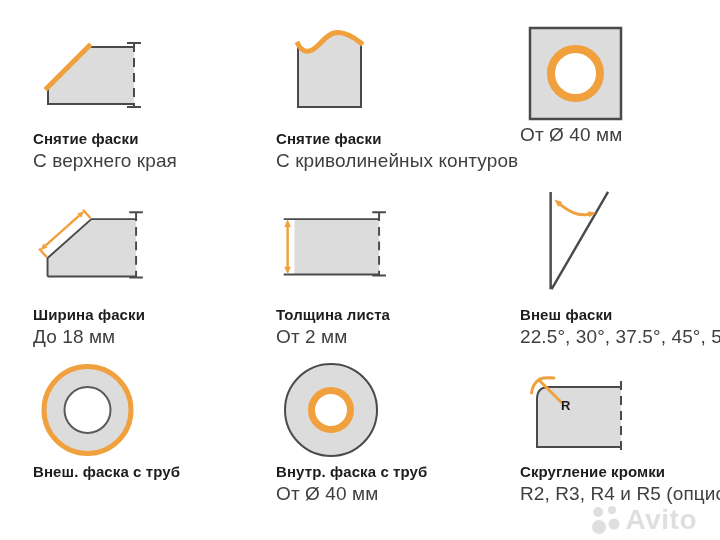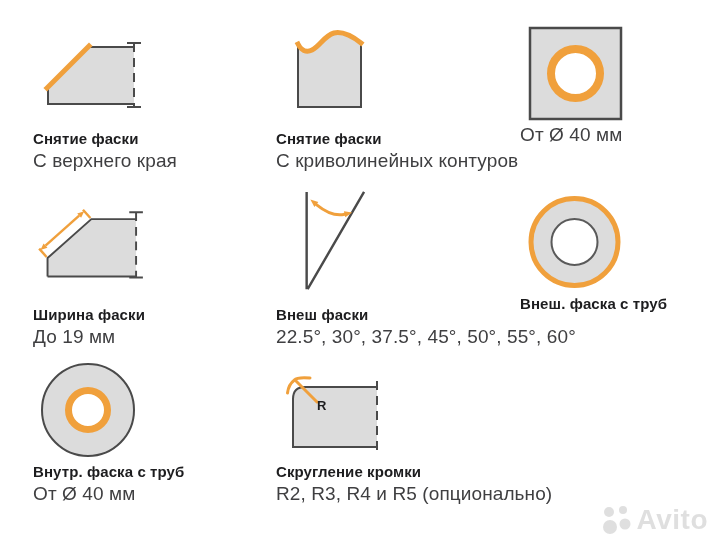--- a/index.html
+++ b/index.html
@@ -36,21 +36,21 @@
   .fillshape{fill:#dcdcdc;}
   .dark{stroke:#4a4a4a;stroke-width:2;fill:none;}
   .dark25{stroke:#4a4a4a;stroke-width:2.5;fill:none;}
   .dashed{stroke:#4a4a4a;stroke-width:2;fill:none;stroke-dasharray:9 6;}
   .orange-thick{stroke:#f0a03c;stroke-width:5;fill:none;stroke-linecap:square;}
   .orange-line{stroke:#f0a03c;stroke-width:2.5;fill:none;}
   .orange-line3{stroke:#f0a03c;stroke-width:3;fill:none;stroke-linecap:round;}
   .orange-fill{fill:#f0a03c;}
   .rlabel{font-family:"Liberation Sans",sans-serif;font-size:13px;font-weight:700;fill:#1d1d1f;}
   .watermark{
-    position:absolute;right:12px;bottom:3px;
+    position:absolute;right:23px;bottom:3px;
     display:flex;align-items:center;gap:3px;
     color:rgba(110,110,110,0.22);
     font-size:28px;font-weight:700;letter-spacing:0.5px;
     user-select:none;
   }
   .wm-dot{fill:rgba(110,110,110,0.22);}
 </style>
 </head>
 <body>
 
@@ -94,23 +94,38 @@
       <path class="dark" d="M97 25 H111 M97 92 H111"></path>
       <g>
         <line class="orange-line" x1="57" y1="30.9" x2="49.4" y2="22.3"></line>
         <line class="orange-line" x1="12" y1="70.9" x2="4.4" y2="62.3"></line>
         <line class="orange-line" x1="45.5" y1="28.4" x2="10.9" y2="59.2"></line>
         <polygon class="orange-fill" points="50.7,23.8 47.5,30.6 43.5,26.2"></polygon>
         <polygon class="orange-fill" points="5.7,63.8 12.9,61.4 8.9,57.0"></polygon>
       </g>
     </svg>
     <div class="title">Ширина фаски</div>
-    <div class="subtitle">До 19 мм</div>
+    <div class="subtitle">До 18 мм</div>
   </div>
 
+  <div class="cell r2">
+    <svg class="diag" width="140" height="111" viewBox="0 0 140 111">
+      <rect class="fillshape" x="17" y="32" width="87" height="57"></rect>
+      <path class="dark" d="M6 32 H104 M6 89 H104"></path>
+      <line class="dashed" x1="104" y1="25" x2="104" y2="90"></line>
+      <path class="dark" d="M97 25 H111 M97 90 H111"></path>
+      <g>
+        <line class="orange-line" x1="10" y1="39" x2="10" y2="82"></line>
+        <polygon class="orange-fill" points="10,32 6.6,40 13.4,40"></polygon>
+        <polygon class="orange-fill" points="10,89 6.6,81 13.4,81"></polygon>
+      </g>
+    </svg>
+    <div class="title">Толщина листа</div>
+    <div class="subtitle">От 2 мм</div>
+  </div>
 
   <div class="cell r2">
     <svg class="diag" width="180" height="111" viewBox="0 0 180 111">
       <path class="dark25" d="M29 4 V104 M88 4 L30 104"></path>
       <g>
         <path class="orange-line3" d="M39 17 Q55 30 68 27"></path>
         <polygon class="orange-fill" points="32.8,11.9 41.0,14.5 37.0,19.5"></polygon>
         <polygon class="orange-fill" points="75.8,25.2 68.7,30.1 67.3,23.9"></polygon>
       </g>
     </svg>

